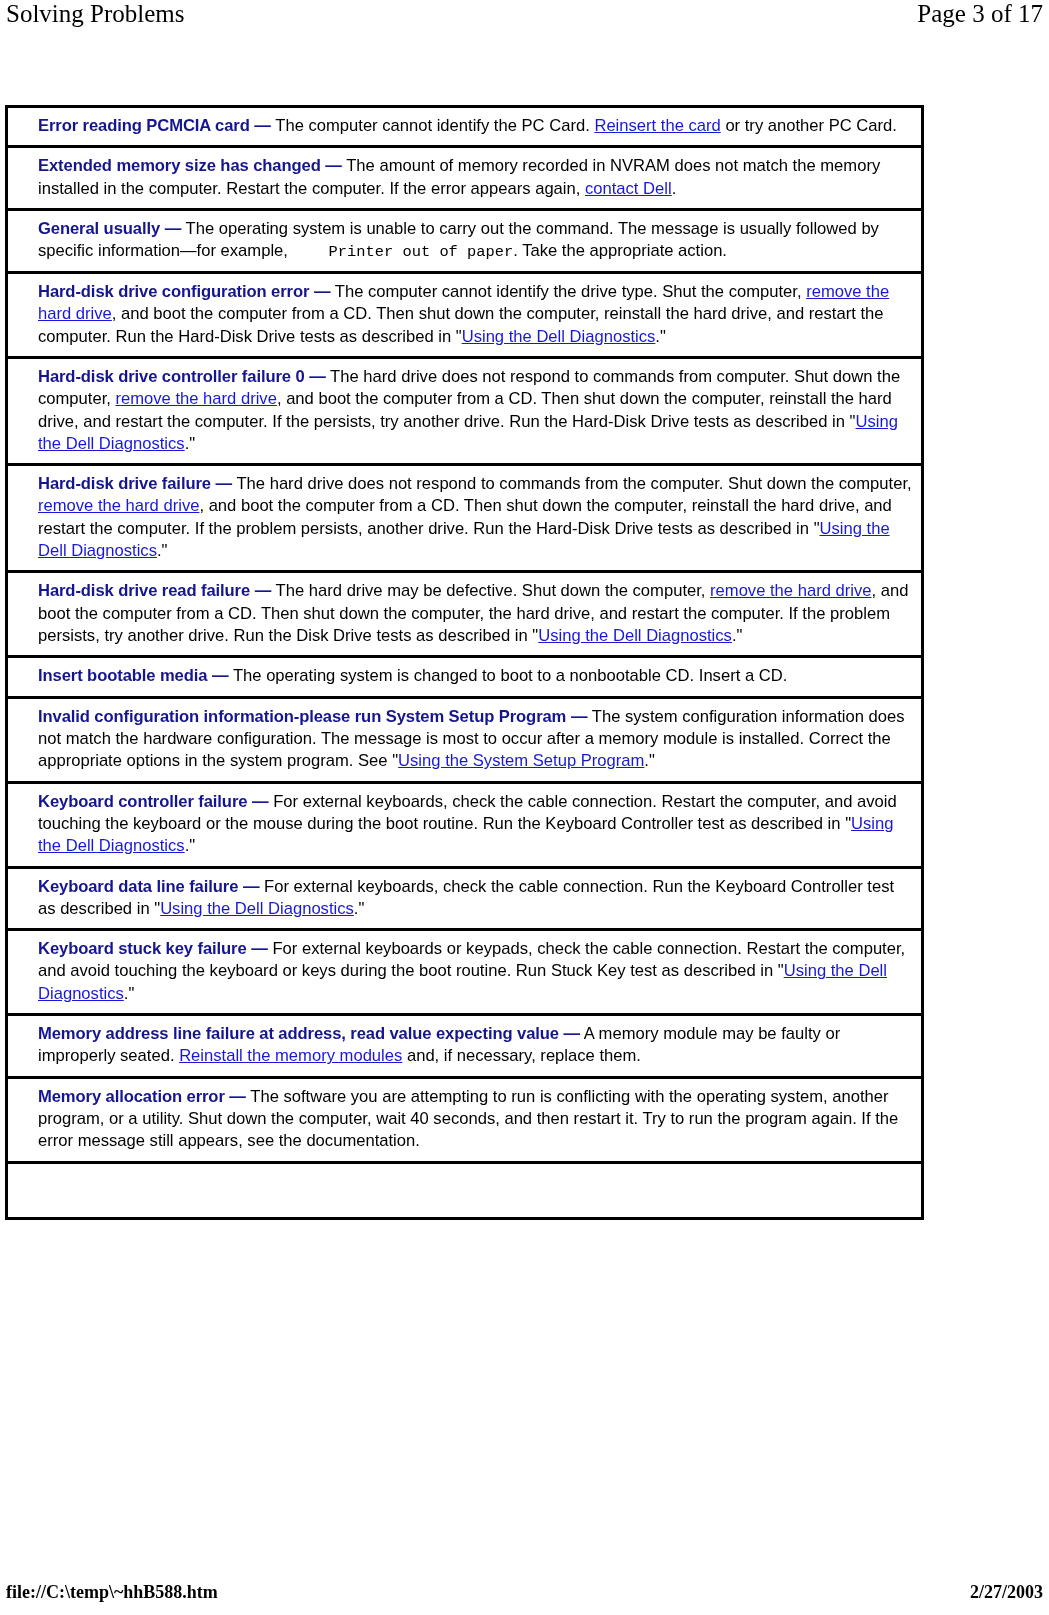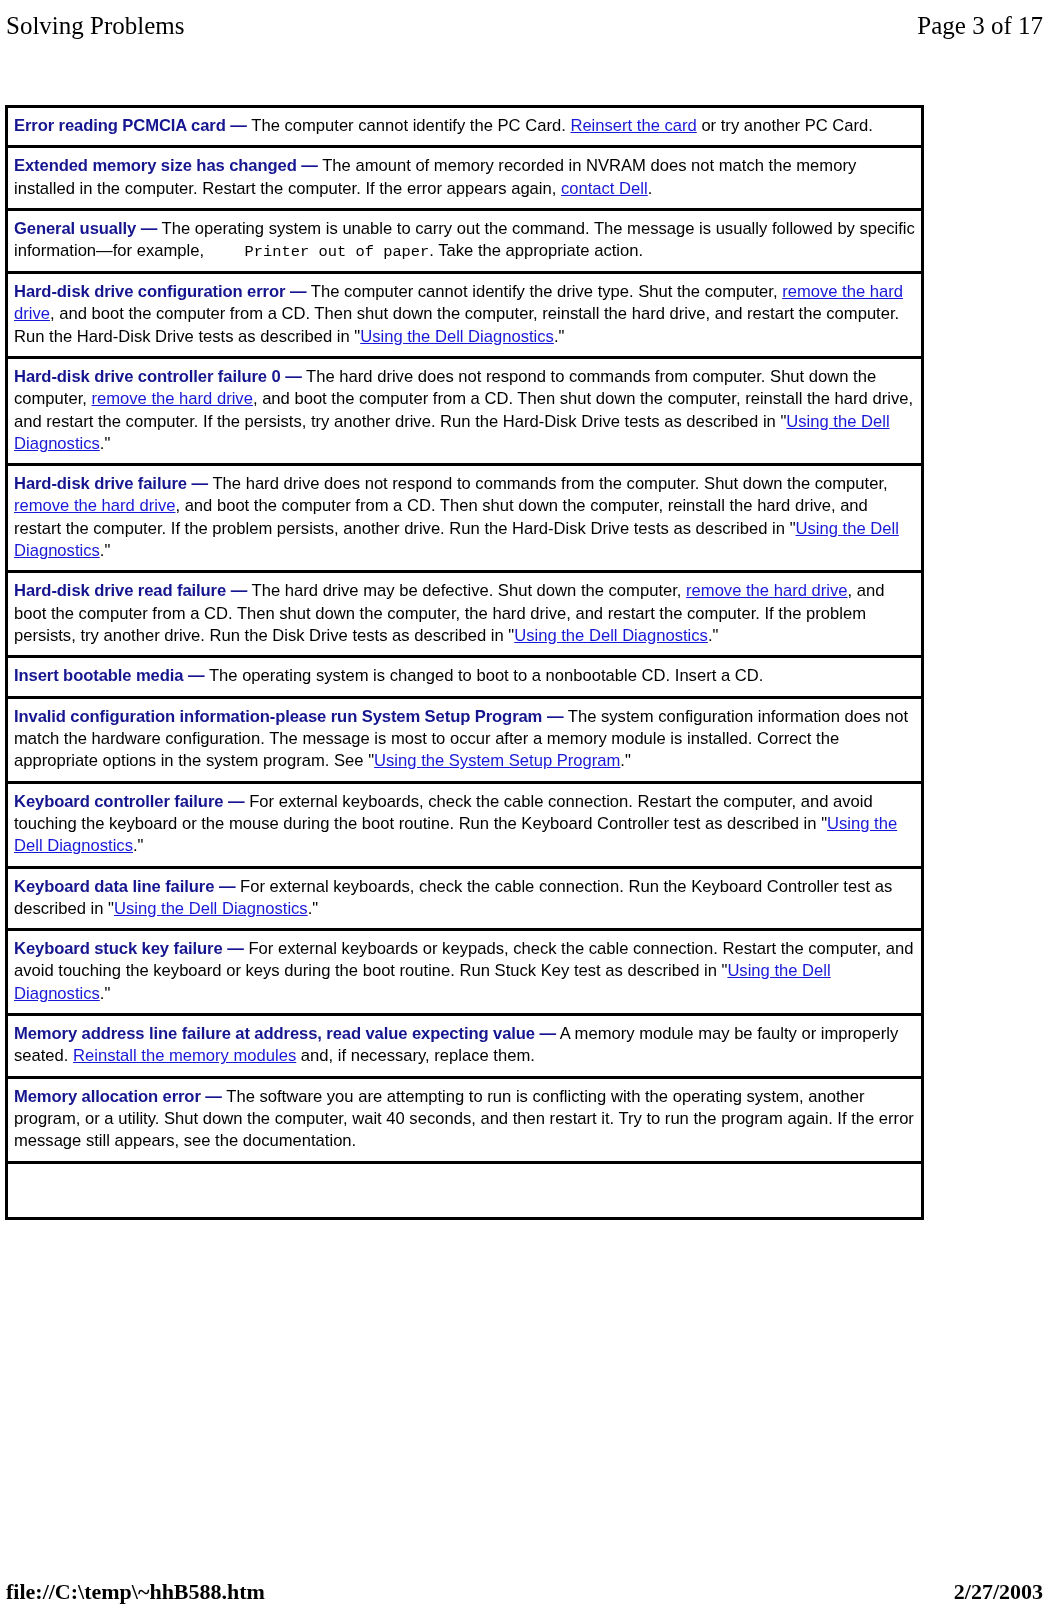--- a/index.html
+++ b/index.html
@@ -21,21 +21,21 @@
     top: 0px;
     left: 0px;
     width: 1049px;
     height: 34px;
     font-family: "Liberation Serif", serif;
     font-size: 25px;
     color: #000000;
     display: flex;
     justify-content: space-between;
     align-items: flex-start;
-    padding: 12px 6px;
+    padding: 0px 6px;
     box-sizing: border-box;
   }
   .page-header .ph-left  { white-space: nowrap; }
   .page-header .ph-right { white-space: nowrap; }
 
   
   .msg-table {
     position: absolute;
     left: 5px;
     top: 105px;
@@ -52,20 +52,21 @@
     box-sizing: border-box;
     background: #ffffff;
   }
   
   .msg-row .cell-inner {
     font-size: 16.6px;
     line-height: 1.345;
     color: #000000;
     white-space: normal;
     overflow: hidden;
+    margin-left: 24px;
   }
   .msg-row.empty-row { height: 56px; }
 
   .term {
     font-weight: bold;
     color: #151590;
     letter-spacing: -0.1px;
   }
   .dash {
     font-weight: bold;
@@ -84,21 +85,21 @@
   }
 
   
   .page-footer {
     position: absolute;
     left: 0px;
     bottom: 8px;
     width: 1049px;
     height: 30px;
     font-family: "Liberation Serif", serif;
-    font-size: 22px;
+    font-size: 18px;
     font-weight: bold;
     color: #000000;
     display: flex;
     justify-content: space-between;
     align-items: center;
     padding: 0px 6px;
     box-sizing: border-box;
   }
   .page-footer .pf-left  { white-space: nowrap; }
   .page-footer .pf-right { white-space: nowrap; }

